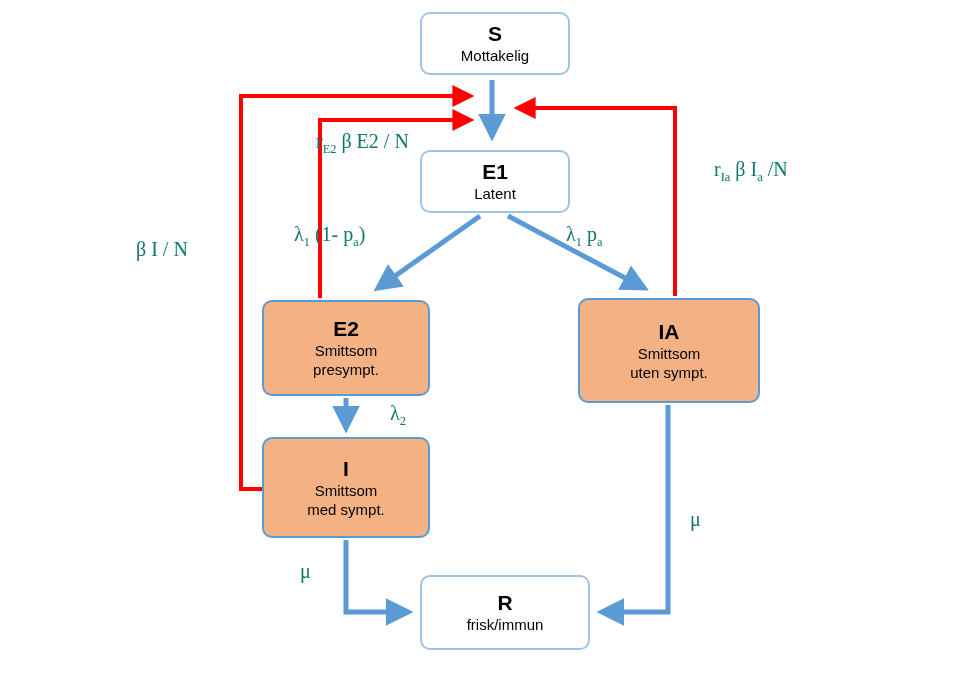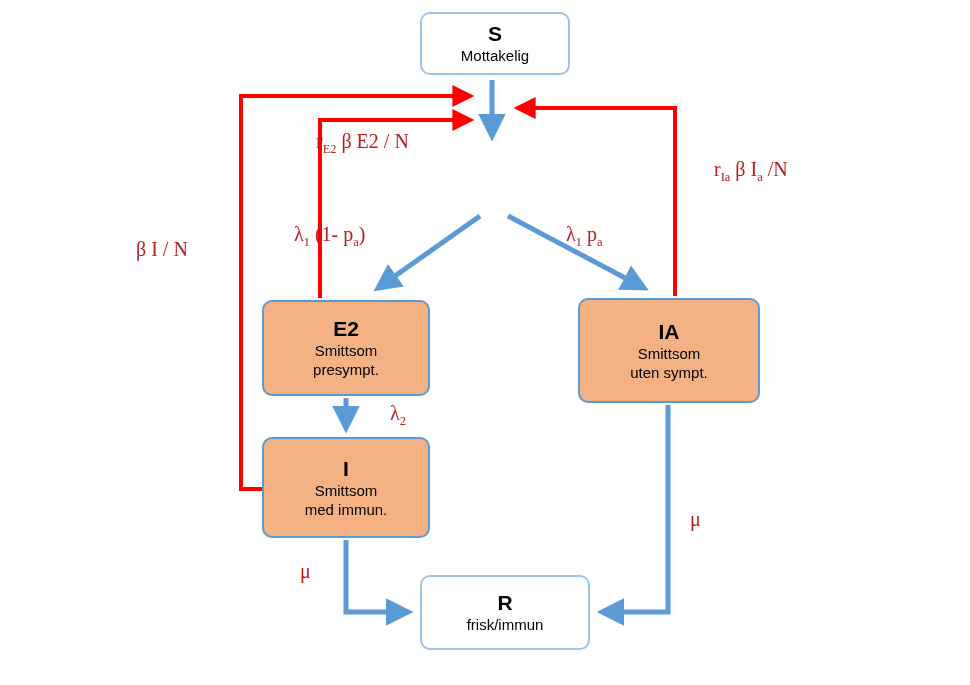--- a/index.html
+++ b/index.html
@@ -31,21 +31,21 @@
     background: #F4B183;
     border: 2px solid #5B9BD5;
   }
   .node-title { font-weight: bold; font-size: 21px; color: #000; line-height: 1.25; }
   .node-sub   { font-size: 15px; color: #000; line-height: 1.25; }
   .edge-label {
     position: absolute;
     z-index: 3;
     font-family: "Liberation Serif", serif;
     font-size: 20px;
-    color: #b91c1c;
+    color: #0f766e;
     white-space: nowrap;
   }
   .edge-label sub { font-size: 0.62em; }
 </style>
 </head>
 <body>
 
 <div class="canvas">
 
   <svg class="arrows" width="970" height="685" viewBox="0 0 970 685">
@@ -68,37 +68,41 @@
     <path d="M 263 489 L 241 489 L 241 96 L 470 96" stroke="#FF0000" stroke-width="4" fill="none" stroke-linejoin="miter" marker-end="url(#arrowRed)"></path>
     <path d="M 320 298 L 320 120 L 470 120" stroke="#FF0000" stroke-width="4" fill="none" stroke-linejoin="miter" marker-end="url(#arrowRed)"></path>
     <path d="M 675 296 L 675 108 L 518 108" stroke="#FF0000" stroke-width="4" fill="none" stroke-linejoin="miter" marker-end="url(#arrowRed)"></path>
   </svg>
 
   <div class="node white" style="left:420px; top:12px; width:150px; height:63px;">
     <div class="node-title">S</div>
     <div class="node-sub">Mottakelig</div>
   </div>
 
+  <div class="node white" style="left:420px; top:150px; width:150px; height:63px;">
+    <div class="node-title">E1</div>
+    <div class="node-sub">Latent</div>
+  </div>
 
   <div class="node orange" style="left:262px; top:300px; width:168px; height:96px;">
     <div class="node-title">E2</div>
     <div class="node-sub">Smittsom</div>
     <div class="node-sub">presympt.</div>
   </div>
 
   <div class="node orange" style="left:578px; top:298px; width:182px; height:105px;">
     <div class="node-title">IA</div>
     <div class="node-sub">Smittsom</div>
     <div class="node-sub">uten sympt.</div>
   </div>
 
   <div class="node orange" style="left:262px; top:437px; width:168px; height:101px;">
     <div class="node-title">I</div>
     <div class="node-sub">Smittsom</div>
-    <div class="node-sub">med immun.</div>
+    <div class="node-sub">med sympt.</div>
   </div>
 
   <div class="node white" style="left:420px; top:575px; width:170px; height:75px;">
     <div class="node-title">R</div>
     <div class="node-sub">frisk/immun</div>
   </div>
 
   <div class="edge-label" style="left:316px; top:130px;">
     <span>r</span><sub>E2</sub><span> β E2 / N</span>
   </div>

